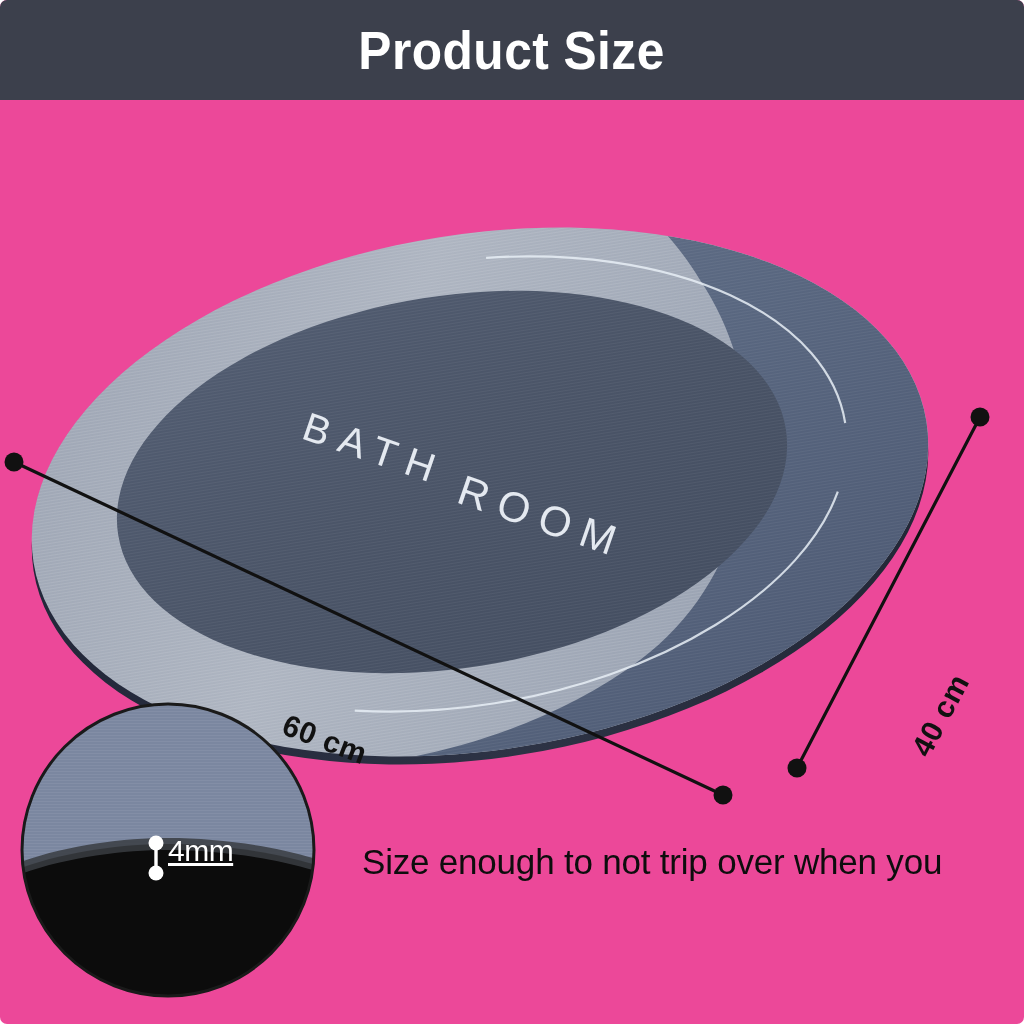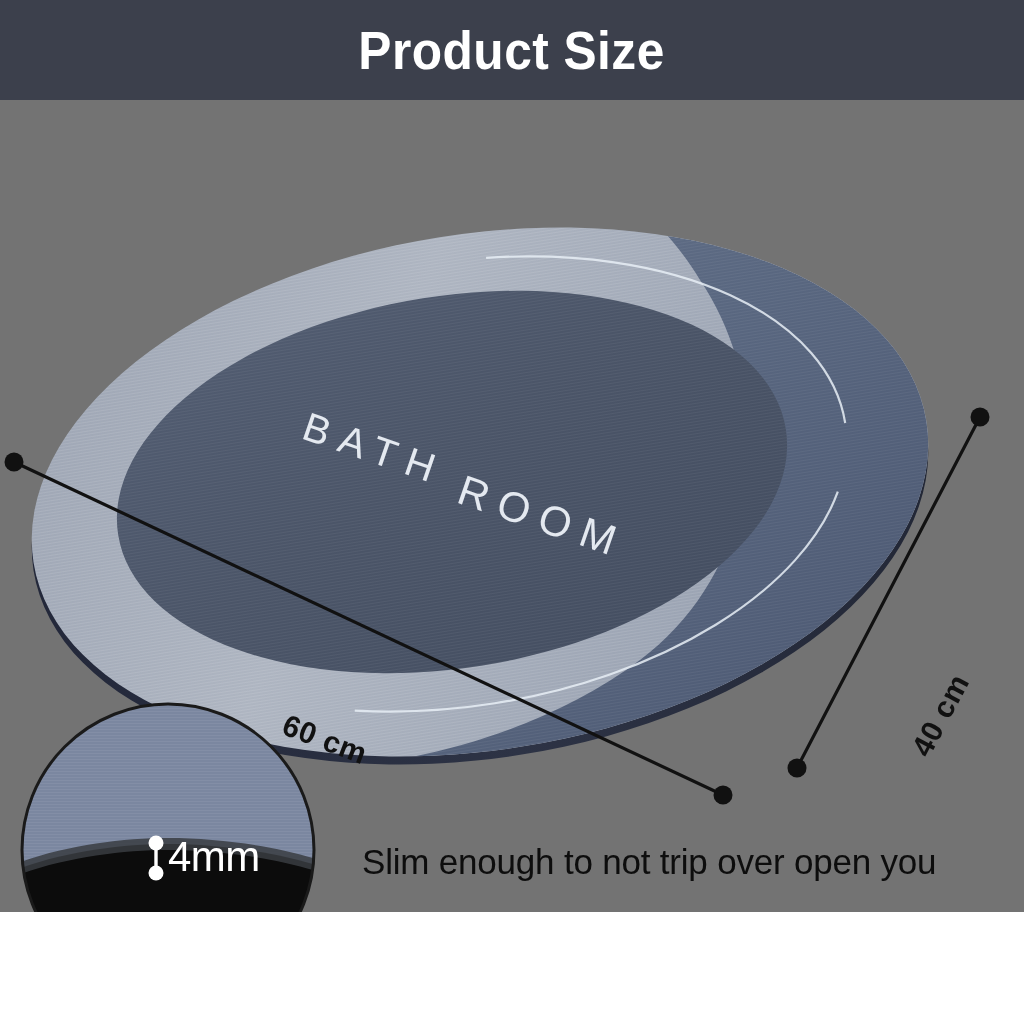--- a/index.html
+++ b/index.html
@@ -3,24 +3,25 @@
 <meta charset="utf-8">
 <style>
   html, body {
     margin: 0;
     padding: 0;
     background: #ffffff;
   }
   #page {
     position: relative;
     width: 1024px;
-    height: 912px;
-    background: #737373;
+    height: 1024px;
+    background: #ec4899;
     font-family: "Liberation Sans", sans-serif;
     overflow: hidden;
+    border-radius: 7px;
   }
 
   
   #header-banner {
     position: absolute;
     left: 0;
     top: 0;
     width: 1024px;
     height: 100px;
     background: #3c404c;
@@ -79,23 +80,24 @@
     left: 0;
     top: 0;
   }
   #thickness-label {
     position: absolute;
     left: 168px;
     top: 836px;
     color: #ffffff;
     font-family: "Liberation Sans", sans-serif;
     font-weight: normal;
-    font-size: 42px;
+    font-size: 30px;
     line-height: 1;
     letter-spacing: -0.5px;
+    text-decoration: underline;
   }
 
   
   #caption {
     position: absolute;
     left: 362px;
     top: 839px;
     width: 625px;
     color: #0d0d0d;
     font-family: "Liberation Sans", sans-serif;
@@ -246,16 +248,16 @@
     <g>
       <line x1="156" y1="845" x2="156" y2="871" stroke="#ffffff" stroke-width="3.4"></line>
       <circle cx="156" cy="843" r="7.5" fill="#ffffff"></circle>
       <circle cx="156" cy="873" r="7.5" fill="#ffffff"></circle>
     </g>
   </svg>
 
   <div id="thickness-label">4mm</div>
 
   <div id="caption">
-    <span class="cap-line">Slim enough to not trip over open you</span>
+    <span class="cap-line">Size enough to not trip over when you</span>
   </div>
 
 </div>
 
 </body></html>

